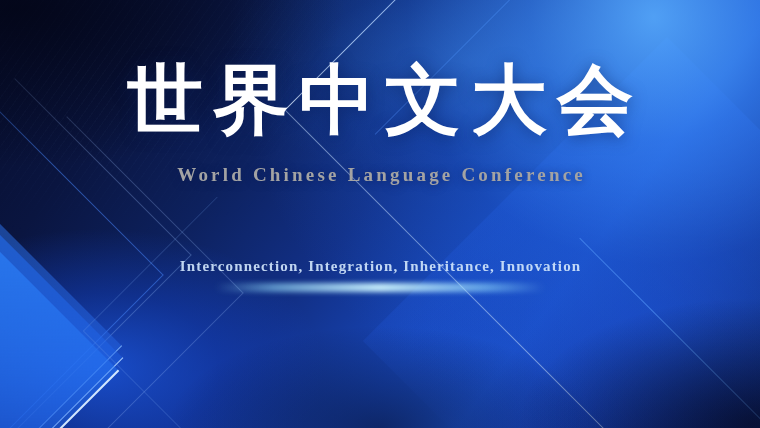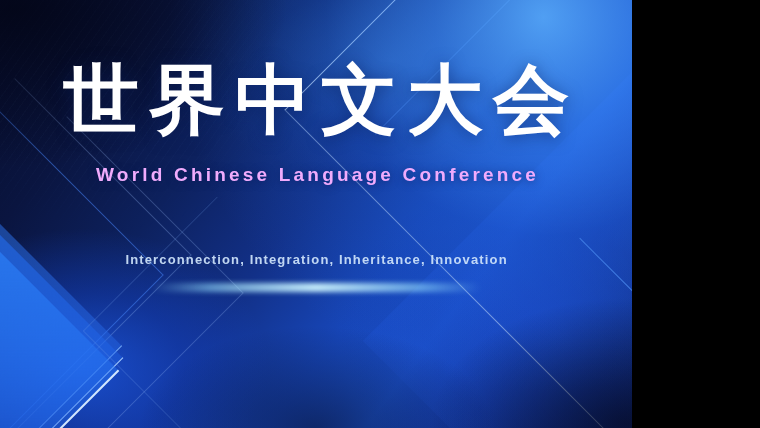--- a/index.html
+++ b/index.html
@@ -1,22 +1,22 @@
 <!DOCTYPE html>
 <html><head>
 <meta charset="utf-8">
 <style>
   html,body{margin:0;padding:0;background:#000;}
   *{box-sizing:border-box;}
 
   #banner{
     position:relative;
-    width:632px;height:428px;
+    width:760px;height:428px;
     overflow:hidden;
-    font-family:Liberation Sans, sans-serif;
+    font-family:Liberation Serif, serif;
     background:#060c2a;
     user-select:none;
   }
 
   
   .layer{position:absolute;inset:0;pointer-events:none;}
 
   
   #bg-base{
     background:
@@ -182,21 +182,21 @@
     line-height:1;
     text-shadow:0 2px 16px rgba(10,30,90,.55);
     white-space:nowrap;
   }
 
   #title-sub{
     position:absolute;left:0;right:0;top:164px;
     text-align:center;
     font-size:19px;
     font-weight:bold;
-    color:#f0abfc;
+    color:#a3a3a3;
     letter-spacing:3.2px;
     text-indent:3.2px;
     white-space:nowrap;
     text-shadow:0 1px 8px rgba(8,24,80,.6);
   }
 
   #slogan-block{
     position:absolute;left:0;right:0;top:250px;
     text-align:center;
   }
@@ -218,22 +218,22 @@
     background:linear-gradient(90deg,
       rgba(120,205,255,0) 0%,
       rgba(150,225,255,.55) 18%,
       rgba(205,245,255,.95) 50%,
       rgba(150,225,255,.55) 82%,
       rgba(120,205,255,0) 100%);
     filter:blur(2.6px);
   }
   #slogan-en{
     position:relative;
-    margin-top:2px;
-    font-size:13px;
+    margin-top:8px;
+    font-size:15px;
     font-weight:bold;
     color:#cfe4fb;
     letter-spacing:1.15px;
     text-indent:1.15px;
     white-space:nowrap;
     opacity:.92;
   }
 </style>
 </head>
 <body>

